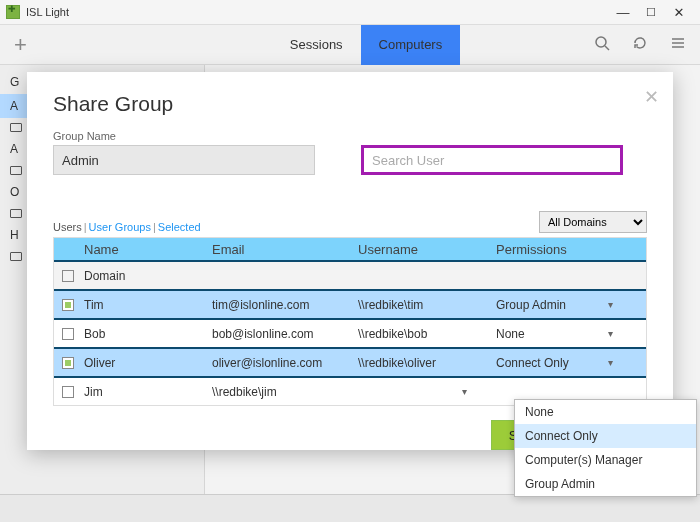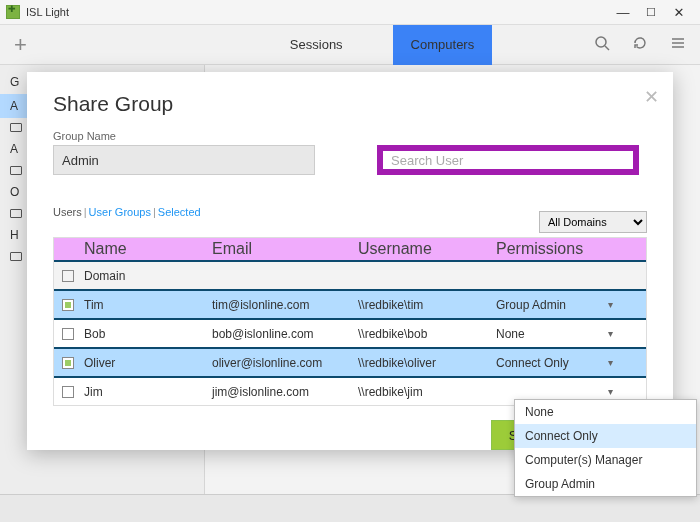--- a/index.html
+++ b/index.html
@@ -5,47 +5,47 @@
     *{box-sizing:border-box;margin:0;padding:0;font-family:Arial,Helvetica,sans-serif;}
     body{width:700px;height:522px;background:#f0f0f0;overflow:hidden;position:relative;font-size:12px;color:#333;}
     .title-bar{height:25px;background:#f5f5f5;display:flex;align-items:center;padding:12px 6px;border-bottom:1px solid #ddd;}
     .app-icon{width:14px;height:14px;background:#7cb342;border:1px solid #689f38;margin-right:6px;position:relative;}
     .app-icon::before{content:"✚";position:absolute;left:1px;top:-2px;font-size:9px;color:#33691e;}
     .title-text{font-size:11px;color:#333;flex:1;}
     .win-btns{display:flex;gap:14px;margin-right:8px;}
     .win-btn{width:14px;height:14px;display:flex;align-items:center;justify-content:center;cursor:pointer;font-size:13px;color:#333;}
     .toolbar{height:40px;background:#f1f1f1;display:flex;align-items:center;padding:0 14px;border-bottom:1px solid #d8d8d8;}
     .plus{font-size:22px;color:#888;font-weight:300;cursor:pointer;}
-    .tabs{display:flex;margin-left:245px;gap:32px;}
+    .tabs{display:flex;margin-left:245px;}
     .tab{padding:0 18px;height:40px;display:flex;align-items:center;font-size:13px;color:#333;cursor:pointer;}
     .tab.active{background:#3b82f6;}
     .tool-right{margin-left:auto;display:flex;gap:22px;align-items:center;color:#666;}
     .tool-right span{cursor:pointer;font-size:15px;}
     .backdrop{position:absolute;left:0;right:0;top:65px;bottom:0;background:#f3f3f3;}
     .sidebar{width:205px;height:100%;background:#ededed;border-right:1px solid #d5d5d5;padding-top:5px;}
     .side-item{padding:5px 10px;font-size:12px;color:#333;display:flex;align-items:center;gap:6px;}
     .side-item.active{background:#b3d9ff;}
     .screen-icon{display:inline-block;width:12px;height:9px;border:1px solid #555;border-radius:1px;position:relative;}
     .bottom-bar{position:absolute;left:0;right:0;bottom:0;height:28px;background:#e8e8e8;border-top:1px solid #ccc;}
     .modal{position:absolute;left:27px;top:72px;width:646px;height:378px;background:#fff;box-shadow:0 4px 20px rgba(0,0,0,0.25);padding:20px 26px 18px 26px;}
     .modal-title{font-size:21px;font-weight:400;color:#333;margin-bottom:14px;}
     .close-x{position:absolute;right:14px;top:14px;font-size:18px;color:#bbb;cursor:pointer;}
     .group-label{font-size:11px;color:#666;margin-bottom:3px;}
-    .inputs-row{display:flex;gap:62px;align-items:flex-end;margin-bottom:16px;}
+    .inputs-row{display:flex;gap:46px;align-items:flex-end;margin-bottom:16px;}
     .group-input{width:262px;height:30px;background:#e8e8e8;border:1px solid #ccc;padding:0 8px;font-size:13px;color:#333;}
-    .search-input{width:262px;height:30px;border:6px solid #a21caf;padding:0 8px;font-size:13px;color:#333;}
+    .search-input{width:262px;height:30px;border:3px solid #a21caf;padding:0 8px;font-size:13px;color:#333;}
     .search-input::placeholder{color:#aaa;}
-    .filter-row{display:flex;align-items:center;margin-bottom:4px;}
+    .filter-row{display:flex;align-items:flex-end;margin-bottom:4px;}
     .filter-links{font-size:11px;}
     .filter-links .sep{color:#999;margin:0 2px;}
     .filter-links a{color:#2196f3;cursor:pointer;text-decoration:none;}
     .filter-links .plain{color:#555;}
     .domain-select{margin-left:auto;width:108px;height:22px;border:1px solid #bbb;font-size:11px;padding:0 4px;cursor:pointer;margin-top:20px;}
     .table{border:1px solid #ddd;}
-    .thead{display:flex;background:#f0abfc;height:22px;align-items:center;font-size:16px;color:#444;}
+    .thead{display:flex;background:#7dd3fc;height:22px;align-items:center;font-size:13px;color:#444;}
     .col-check{width:28px;display:flex;justify-content:center;}
     .th-name{width:130px;padding-left:2px;}
     .th-email{width:146px;}
     .th-user{width:138px;}
     .th-perm{width:125px;}
     .trow{display:flex;height:29px;align-items:center;font-size:12px;color:#333;border-top:2px solid #0c4a6e;}
     .trow.domain{background:#f3f3f3;font-weight:500;}
     .trow.sel{background:#b3dcff;}
     .td-name{width:130px;padding-left:2px;}
     .td-email{width:146px;}
@@ -192,21 +192,20 @@
           <div class="td-name">Oliver</div>
           <div class="td-email">oliver@islonline.com</div>
           <div class="td-user">\\redbike\oliver</div>
           <div class="td-perm">Connect Only<span class="perm-chevron">▾</span></div>
         </div>
         <div class="trow">
           <div class="col-check">
             <div class="chk"></div>
           </div>
           <div class="td-name">Jim</div>
-          <div class="td-email">jim@islonline.com</div>
           <div class="td-user">\\redbike\jim</div>
           <div class="td-perm">
             <span class="perm-chevron">▾</span>
           </div>
         </div>
       </div>
   </div>
   <div class="modal-buttons">
     <div class="btn share">Share</div>
     <div class="btn cancel">Cancel</div>

